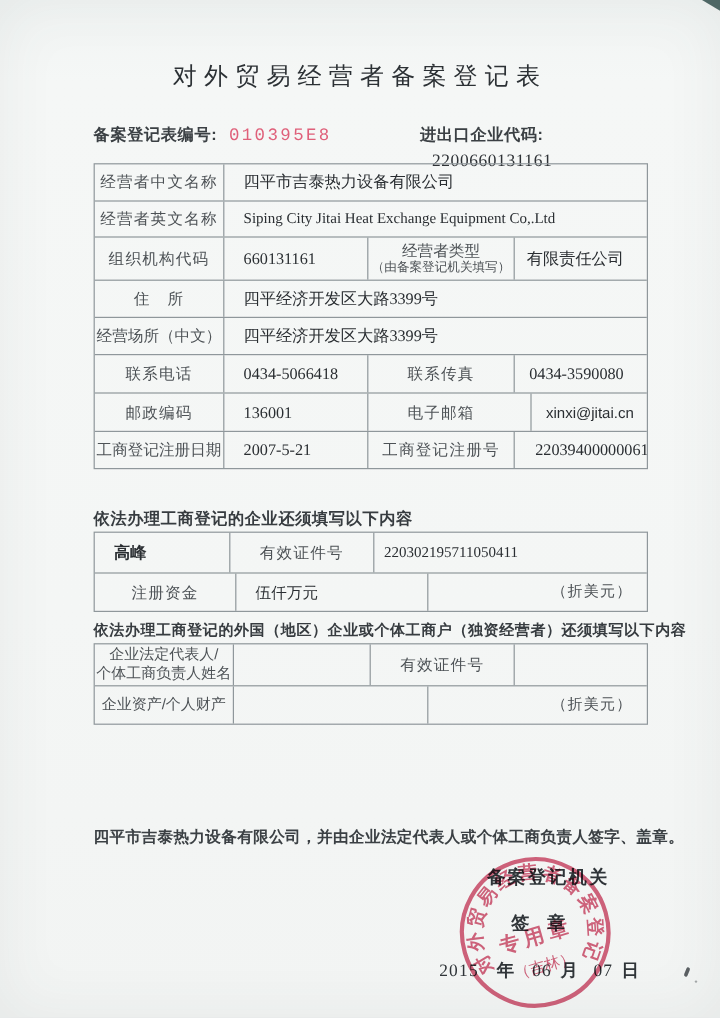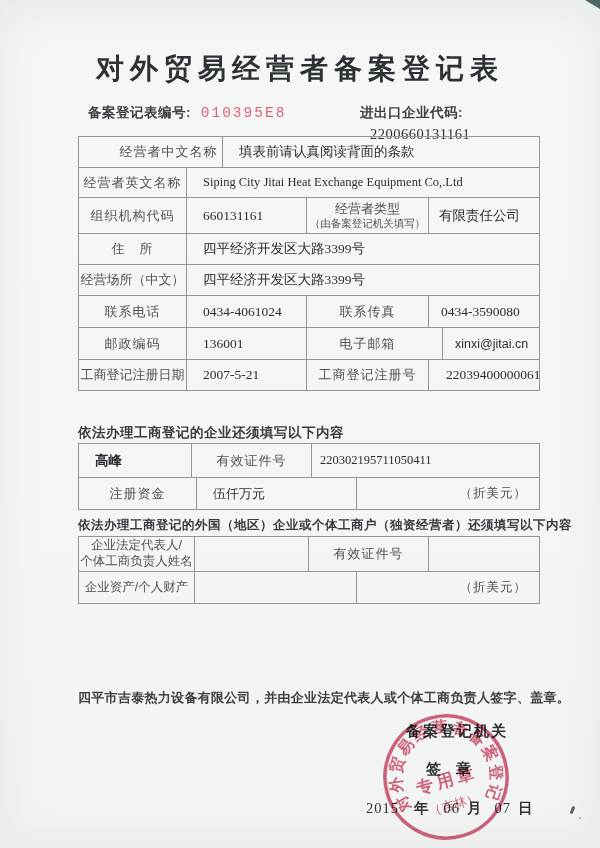--- a/index.html
+++ b/index.html
@@ -5,22 +5,22 @@
   html,body{margin:0;padding:0;background:#e8eae9;}
   .page{
     position:relative;width:600px;height:848px;overflow:hidden;
     background:linear-gradient(180deg,#f1f4f3 0%,#f5f7f6 8%,#f4f6f5 60%,#f2f4f3 100%);
     box-shadow:inset 0 0 50px rgba(70,85,88,.07);
     font-family:"Liberation Sans",sans-serif;color:#3a3f43;
   }
   .corner{position:absolute;top:0;right:0;width:0;height:0;
     border-top:9px solid #33504d;border-left:15px solid transparent;opacity:.85;}
   .title{position:absolute;top:50px;left:0;width:100%;margin:0;text-align:center;
-    font-size:28px;font-weight:bold;letter-spacing:6px;color:#2c3135;}
-  .meta{position:absolute;top:104px;left:88px;width:462px;height:26px;font-size:13.5px;}
+    font-size:20px;font-weight:normal;letter-spacing:6px;color:#2c3135;}
+  .meta{position:absolute;top:104px;left:78px;width:462px;height:26px;font-size:13.5px;}
   .meta-label{font-weight:bold;color:#3b4044;letter-spacing:.5px;}
   .reg-no{font-family:"Liberation Mono",monospace;color:#df607a;font-size:14.5px;
     letter-spacing:2px;margin-left:6px;}
   .meta-right{position:absolute;left:272px;top:0;}
   .ie-code{font-family:"Liberation Serif",serif;color:#2e3236;font-size:14.5px;
     margin-left:10px;letter-spacing:.5px;position:relative;top:4px;}
   .tbl{position:absolute;left:78px;width:462px;border:1px solid #8f979b;box-sizing:border-box;}
   .tr{display:flex;border-top:1px solid #8f979b;box-sizing:border-box;}
   .tr:first-child{border-top:none;}
   .td{box-sizing:border-box;border-left:1px solid #8f979b;display:flex;align-items:center;
@@ -64,22 +64,22 @@
     <span class="meta-label">备案登记表编号:</span>
     <span class="reg-no">010395E8</span>
     <span class="meta-right">
       <span class="meta-label">进出口企业代码:</span>
       <span class="ie-code">2200660131161</span>
     </span>
   </div>
 
   <div class="tbl" style="top:136px;">
     <div class="tr" style="height:30px;">
-      <div class="td lbl" style="width:107px;margin-left:36px;">经营者中文名称</div>
-      <div class="td val" style="flex:1;">填表前请认真阅读背面的条款</div>
+      <div class="td lbl" style="width:107px;">经营者中文名称</div>
+      <div class="td val" style="flex:1;">四平市吉泰热力设备有限公司</div>
     </div>
     <div class="tr" style="height:30px;">
       <div class="td lbl" style="width:107px;">经营者英文名称</div>
       <div class="td val" style="flex:1;font-size:12.5px;">Siping City Jitai Heat Exchange Equipment Co,.Ltd</div>
     </div>
     <div class="tr" style="height:36px;">
       <div class="td lbl" style="width:107px;">组织机构代码</div>
       <div class="td val" style="width:120px;">660131161</div>
       <div class="td lbl two-line" style="width:122px;">
         <span>经营者类型</span>
@@ -90,21 +90,21 @@
     <div class="tr" style="height:31px;">
       <div class="td lbl" style="width:107px;">住　所</div>
       <div class="td val" style="flex:1;">四平经济开发区大路3399号</div>
     </div>
     <div class="tr" style="height:31px;">
       <div class="td lbl" style="width:107px;letter-spacing:0;">经营场所（中文）</div>
       <div class="td val" style="flex:1;">四平经济开发区大路3399号</div>
     </div>
     <div class="tr" style="height:32px;">
       <div class="td lbl" style="width:107px;">联系电话</div>
-      <div class="td val" style="width:120px;">0434-4061024</div>
+      <div class="td val" style="width:120px;">0434-5066418</div>
       <div class="td lbl" style="width:122px;">联系传真</div>
       <div class="td val" style="flex:1;padding-left:12px;">0434-3590080</div>
     </div>
     <div class="tr" style="height:32px;">
       <div class="td lbl" style="width:107px;">邮政编码</div>
       <div class="td val" style="width:120px;">136001</div>
       <div class="td lbl" style="width:122px;">电子邮箱</div>
       <div class="td val" style="flex:1;padding-left:12px;font-family:'Liberation Sans',sans-serif;font-size:12.5px;margin-left:14px;">xinxi@jitai.cn</div>
     </div>
     <div class="tr" style="height:31px;">

